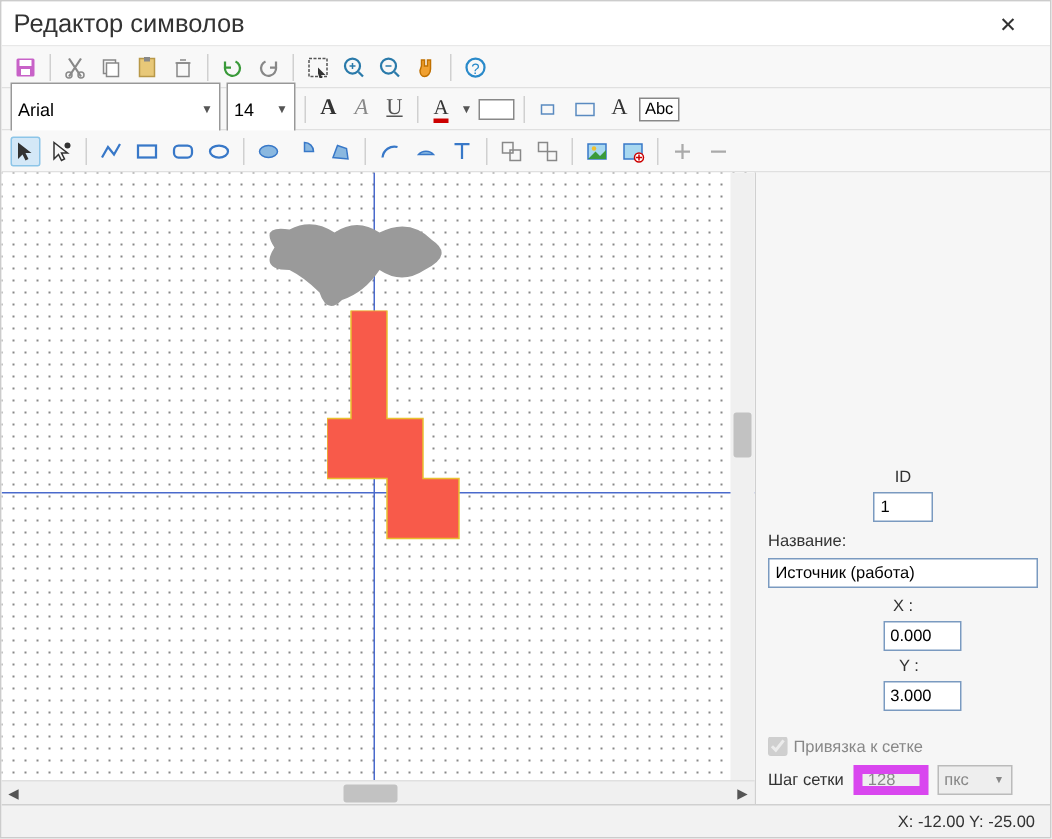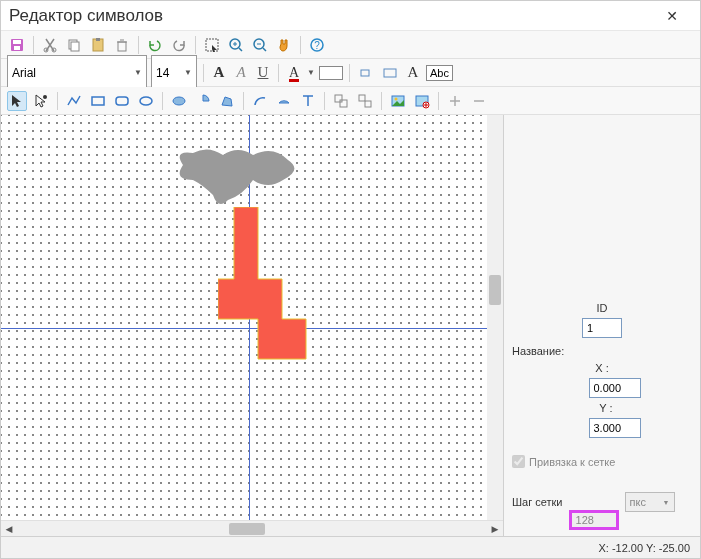--- a/index.html
+++ b/index.html
@@ -34,21 +34,21 @@
 .sidepanel { width: 196px; background: #f6f6f6; display: flex; flex-direction: column; padding: 6px 8px; font-size: 11px; color: #333; }
 .sidepanel .spacer { flex: 1; }
 .sidepanel .row { display: flex; align-items: center; margin: 3px 0; gap: 4px; flex-direction: column; }
 .sidepanel label { font-size: 11px; }
 .sidepanel input[type=text] { height: 20px; border: 1px solid #7a9ac0; padding: 1px 4px; font-size: 11px; background: #fff; }
 .sidepanel .id-input { width: 40px; }
 .sidepanel .name-input { width: 100%; }
 .sidepanel .coord-input { width: 52px; margin-left: 25px; }
 .sidepanel .section-title { font-size: 11px; margin: 4px 0 2px; }
 .sidepanel .grid-step { display: flex; align-items: center; gap: 6px; }
-.sidepanel .grid-step input { width: 50px; background: #eee; color: #888; border: 3px solid #d946ef; margin-top: 36px; }
+.sidepanel .grid-step input { width: 50px; background: #eee; color: #888; border: 6px solid #d946ef; }
 .sidepanel .unit-combo { width: 50px; height: 20px; border: 1px solid #bbb; background: #eee; color: #888; display: flex; align-items: center; padding: 0 4px; font-size: 11px; }
 .sidepanel .unit-combo .dd { margin-left: auto; font-size: 7px; }
 .sidepanel .chk { display: flex; align-items: center; gap: 4px; color: #888; }
 .sidepanel .chk input { accent-color: #888; }
 .statusbar { height: 22px; background: #f2f2f2; border-top: 1px solid #d0d0d0; display: flex; align-items: center; justify-content: flex-end; padding: 0 10px; font-size: 11px; color: #333; }
 .letter-btn { width: 18px; height: 18px; display:flex; align-items:center; justify-content:center; font-family: 'Times New Roman', serif; font-size: 15px; cursor: pointer; }
 .letter-btn.bold { font-weight: bold; color: #333; }
 .letter-btn.ital { font-style: italic; color: #888; }
 .letter-btn.under { text-decoration: underline; color: #555; }
 .color-a { position: relative; font-family:'Times New Roman',serif; font-size:14px; color:#333; }
@@ -307,20 +307,23 @@
   </div>
 
   <div class="sidepanel">
     <div class="spacer"></div>
     <div class="row" style="justify-content:flex-end;">
       <label>ID</label>
       <input type="text" class="id-input" value="1" style="">
     </div>
     <div class="section-title">Название:</div>
     <div class="row">
+        <input type="text" class="name-input" value="Источник (работа)" style="">
+      </div>
+    <div class="row">
       <label>X :</label>
       <input type="text" class="coord-input" value="0.000" style="">
       <label style="margin-left:8px;">Y :</label>
       <input type="text" class="coord-input" value="3.000" style="">
     </div>
     <div style="height:14px;"></div>
     <div class="chk">
       <input type="checkbox" checked="" disabled="" style="">
       <span>Привязка к сетке</span>
     </div>

